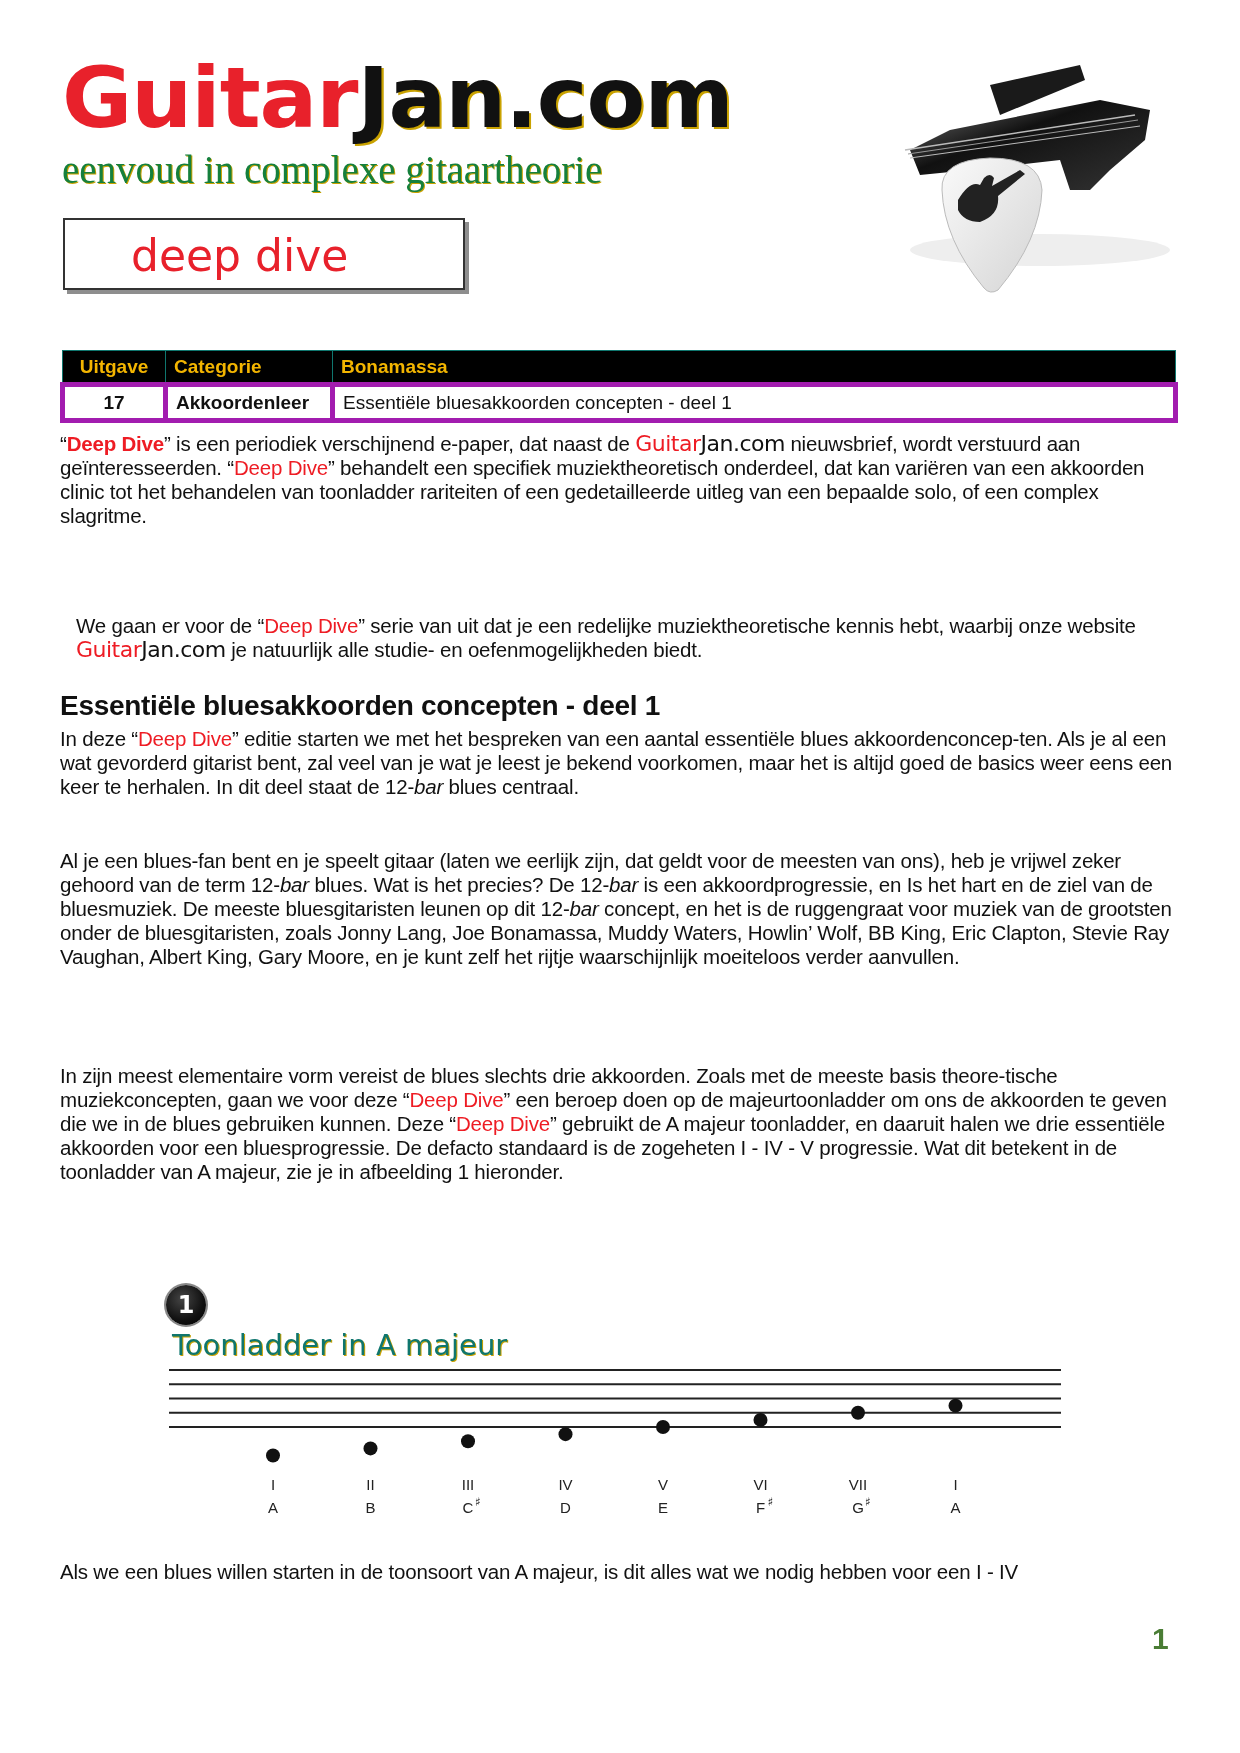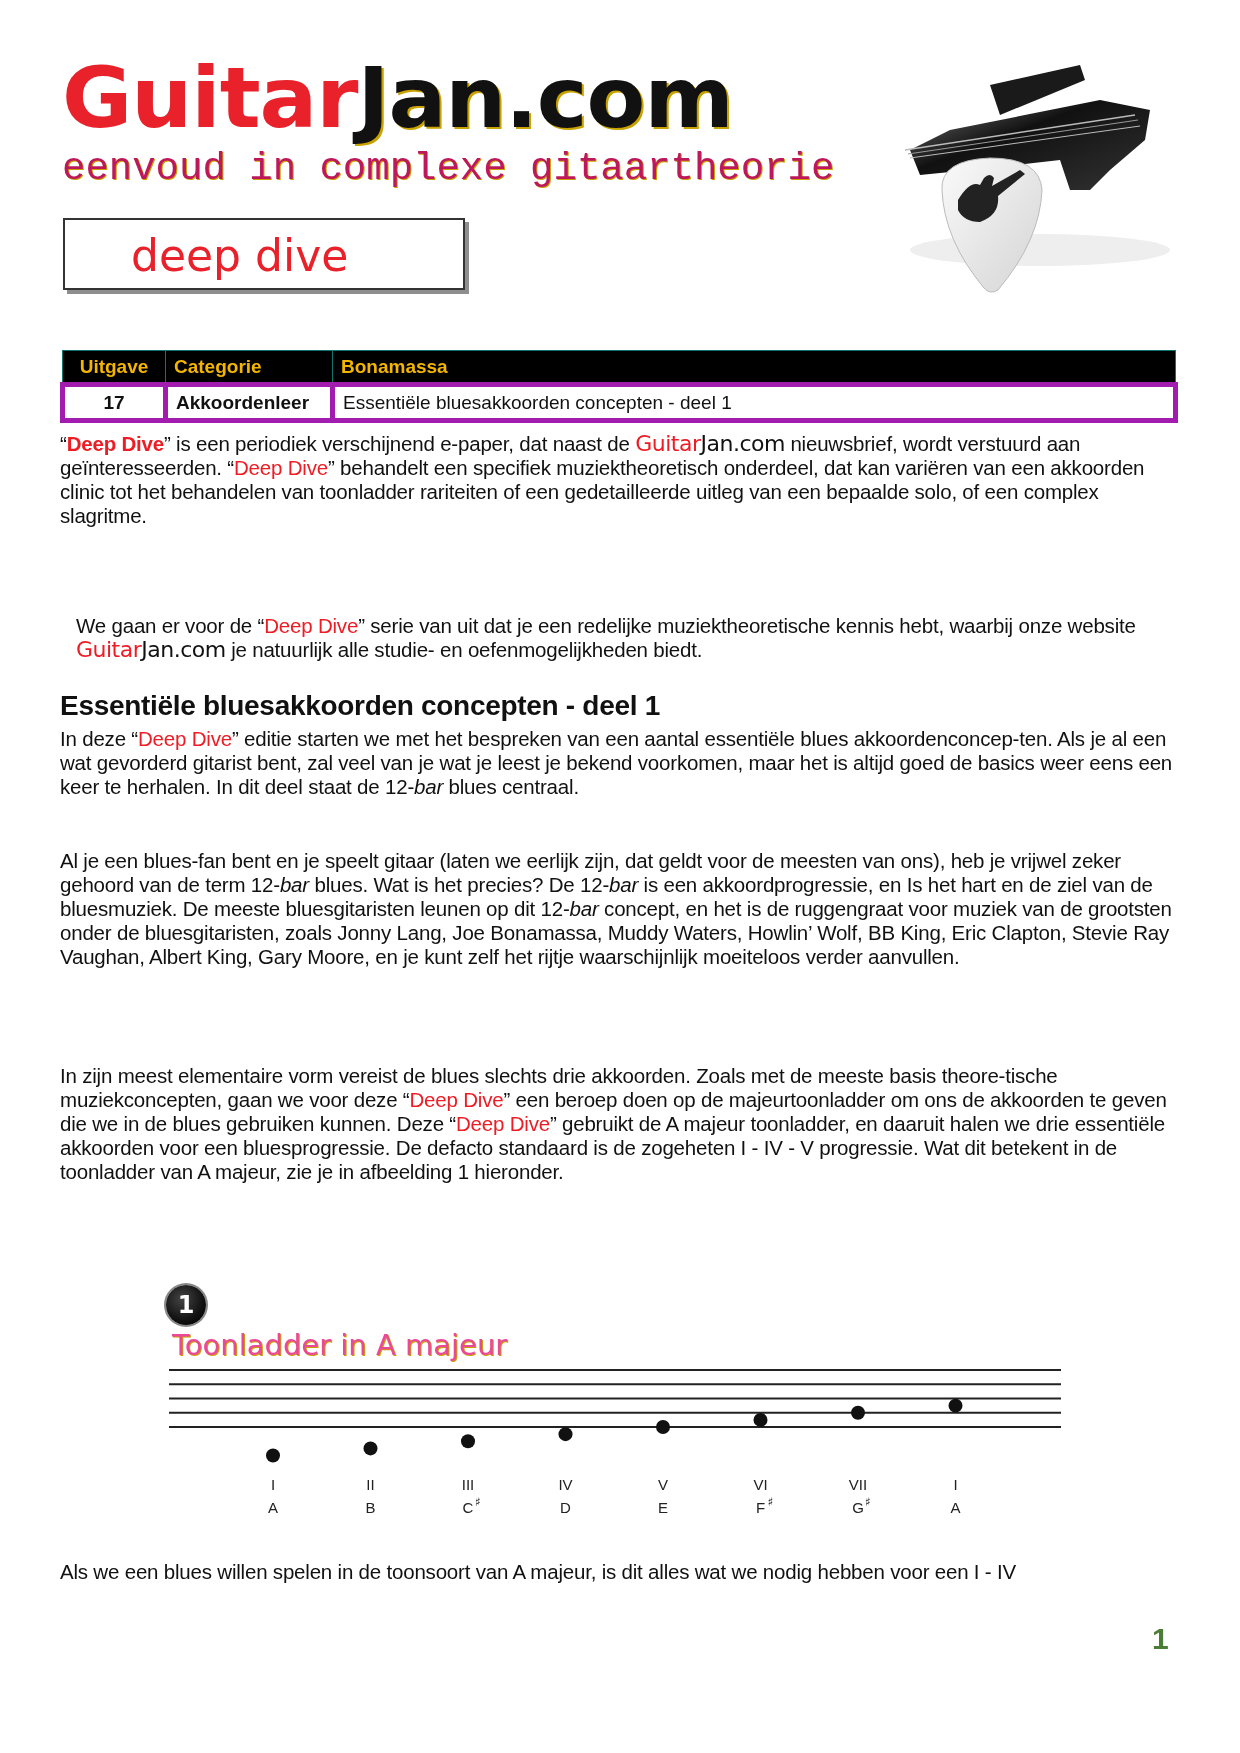--- a/index.html
+++ b/index.html
@@ -5,22 +5,22 @@
     html, body { margin: 0; padding: 0; background: #ffffff; }
     body { width: 1240px; height: 1753px; position: relative; overflow: hidden;
            font-family: "Liberation Sans", sans-serif; color: #111; }
 
     
     .logo-title { position: absolute; left: 62px; top: 56px; font-family: "DejaVu Sans", sans-serif;
                   font-size: 84px; line-height: 1; letter-spacing: -1px; font-weight: bold;
                   white-space: nowrap; transform: scaleX(1.02); transform-origin: left; }
     .logo-title .red { color: #e8212b; }
     .logo-title .blk { color: #111; }
-    .logo-sub { position: absolute; left: 62px; top: 150px; font-family: Liberation Mono, monospace;
-                font-size: 39px; line-height: 1; color: #be185d; white-space: nowrap; letter-spacing: 0px;
+    .logo-sub { position: absolute; left: 62px; top: 150px; font-family: Liberation Serif, serif;
+                font-size: 39px; line-height: 1; color: #15803d; white-space: nowrap; letter-spacing: 0px;
                 text-shadow: 1px 1px 0 #c9a200; }
     .logo-title .blk { text-shadow: 2px 2px 0 #c9a200; }
     .dd-box { position: absolute; left: 63px; top: 218px; width: 402px; height: 72px;
               border: 2px solid #333; background: #fff; box-shadow: 4px 4px 0 #8e8e8e;
               box-sizing: border-box; }
     .dd-box span { position: absolute; left: 66px; top: 10px; font-family: "DejaVu Sans", sans-serif;
                    font-size: 44px; color: #e8212b; white-space: nowrap; }
 
     .pick-art { position: absolute; left: 880px; top: 40px; width: 300px; height: 280px; }
 
@@ -46,21 +46,21 @@
 
     .section-title { position: absolute; left: 60px; top: 690px; font-family: "Liberation Sans", sans-serif;
                      font-weight: bold; font-size: 28px; color: #111; letter-spacing: -0.3px; }
 
     
     .fig-badge { position: absolute; left: 166px; top: 1285px; width: 40px; height: 40px; border-radius: 50%;
                  background: radial-gradient(circle at 40% 35%, #444 0%, #111 60%, #000 100%);
                  color: #fff; font-family: "DejaVu Sans", sans-serif; font-weight: bold; font-size: 24px;
                  text-align: center; line-height: 40px; box-shadow: 0 0 0 2px #888; }
     .fig-title { position: absolute; left: 172px; top: 1328px; font-family: "DejaVu Sans", sans-serif;
-                 font-size: 29px; color: #ec4899; white-space: nowrap; text-shadow: 1px 1px 0 #c9a200; }
+                 font-size: 29px; color: #0f766e; white-space: nowrap; text-shadow: 1px 1px 0 #c9a200; }
     .staff-svg { position: absolute; left: 0; top: 0; width: 1240px; height: 1753px; pointer-events: none; }
 
     .footer-line { top: 1560px; }
     .page-num { position: absolute; left: 1152px; top: 1622px; font-family: "Liberation Sans", sans-serif;
                 font-weight: bold; font-size: 30px; color: #4a7d35; }
   </style>
 </head>
 <body>
 
 <div class="logo-title">
@@ -152,15 +152,15 @@
     <text x="767.5" y="1506" font-family="DejaVu Sans, sans-serif" font-size="12" fill="#222">♯</text>
     <circle cx="858" cy="1412.75" r="7" fill="#111"></circle>
     <text x="858" y="1490" text-anchor="middle" font-family="Liberation Sans, sans-serif" font-size="15" fill="#222">VII</text>
     <text x="858" y="1513" text-anchor="middle" font-family="Liberation Sans, sans-serif" font-size="15" fill="#222">G</text>
     <text x="865" y="1506" font-family="DejaVu Sans, sans-serif" font-size="12" fill="#222">♯</text>
     <circle cx="955.5" cy="1405.625" r="7" fill="#111"></circle>
     <text x="955.5" y="1490" text-anchor="middle" font-family="Liberation Sans, sans-serif" font-size="15" fill="#222">I</text>
     <text x="955.5" y="1513" text-anchor="middle" font-family="Liberation Sans, sans-serif" font-size="15" fill="#222">A</text>
   </svg>
 
-<p class="para footer-line" style="margin:0;">Als we een blues willen spelen in de toonsoort van A majeur, is dit alles wat we nodig hebben voor een I - IV</p>
+<p class="para footer-line" style="margin:0;">Als we een blues willen starten in de toonsoort van A majeur, is dit alles wat we nodig hebben voor een I - IV</p>
 
 <div class="page-num">1</div>
 
 </body></html>

